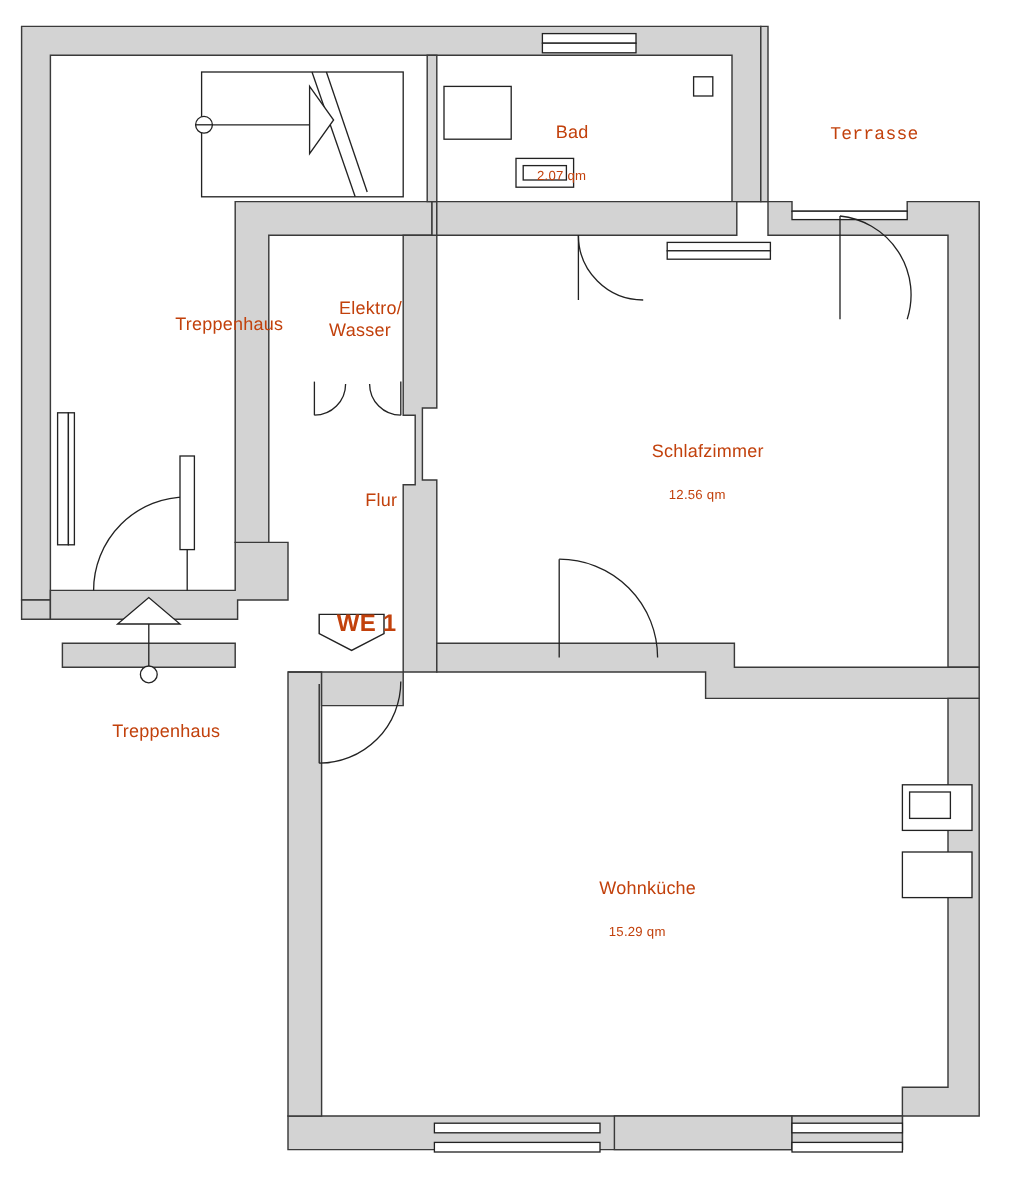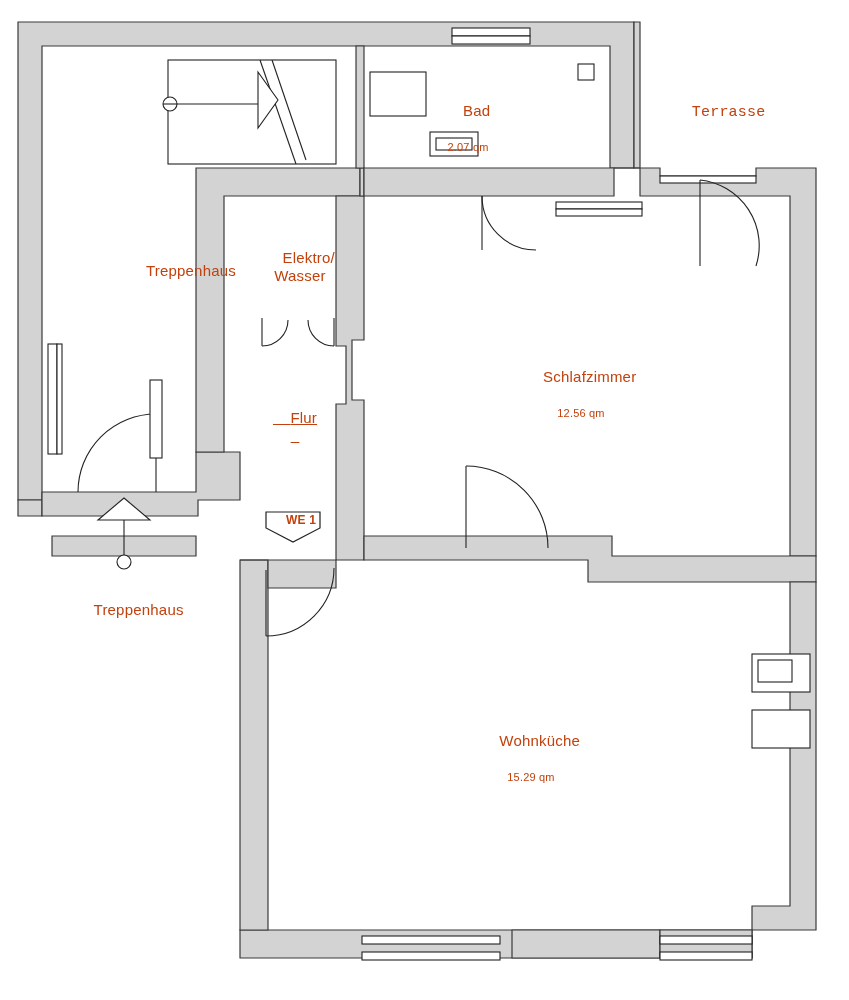--- a/index.html
+++ b/index.html
@@ -30,21 +30,21 @@
     color: #c2410c;
     font-family: "Liberation Sans", sans-serif;
     font-size: 15px;
     line-height: 18px;
     white-space: pre;
     text-align: center;
     letter-spacing: 0.2px;
   }
   .label.bold {
     font-weight: bold;
-    font-size: 12px;
+    font-size: 20px;
   }
   .label .area {
     display: block;
     font-size: 11px;
   }
 </style>
 </head>
 <body>
 
 <div id="floorplan-wrap">
@@ -164,21 +164,21 @@
 
   <div class="label" style="left:76px; top:244px; width:160px; text-align:right;">
     <span>Treppenhaus</span>
   </div>
 
   <div class="label" style="left:252px; top:231px; width:96px;">
     <span>Elektro/
 Wasser</span>
   </div>
 
-  <div class="label" style="left:252px; top:391px; width:86px;text-decoration:underline;">
+  <div class="label" style="left:266px; top:391px; width:86px;">
     <span>Flur</span>
   </div>
 
   <div class="label" style="left:420px; top:84px; width:96px;">
     <span>Bad</span>
     <span class="area">2.07 qm</span>
   </div>
 
   <div class="label" style="left:655px; top:86px; width:110px;font-family:Liberation Mono, monospace;">
     <span>Terrasse</span>

